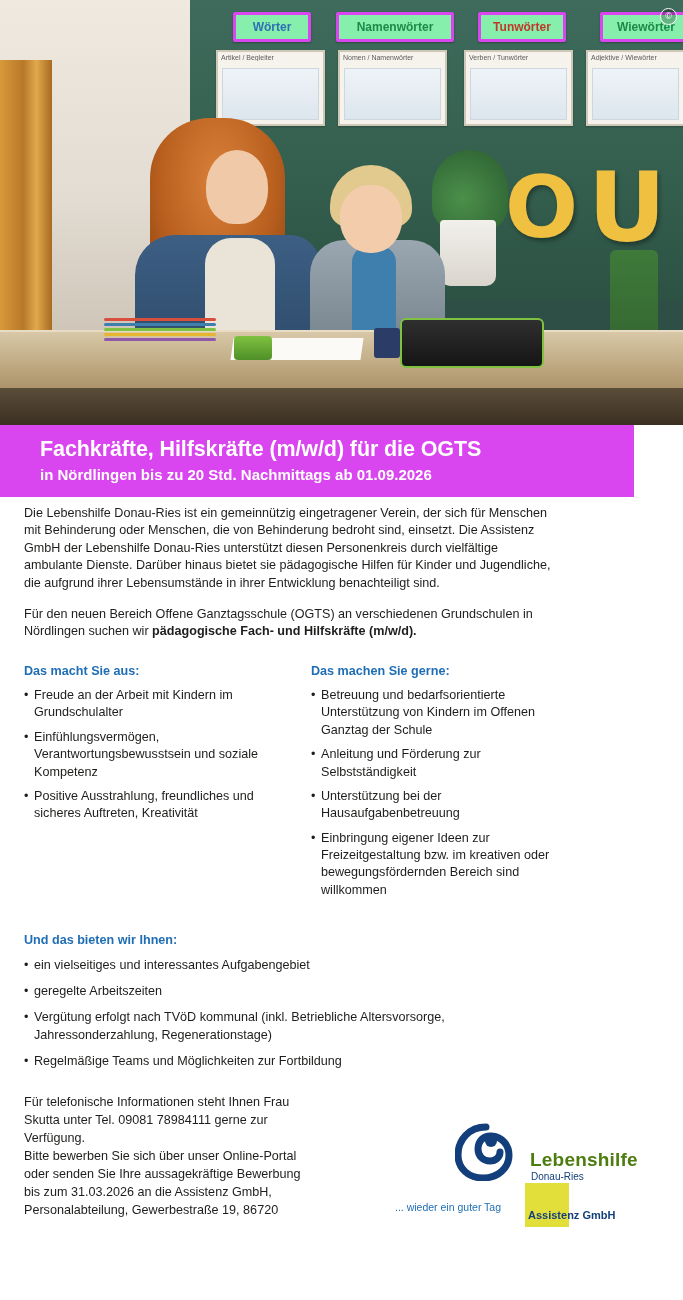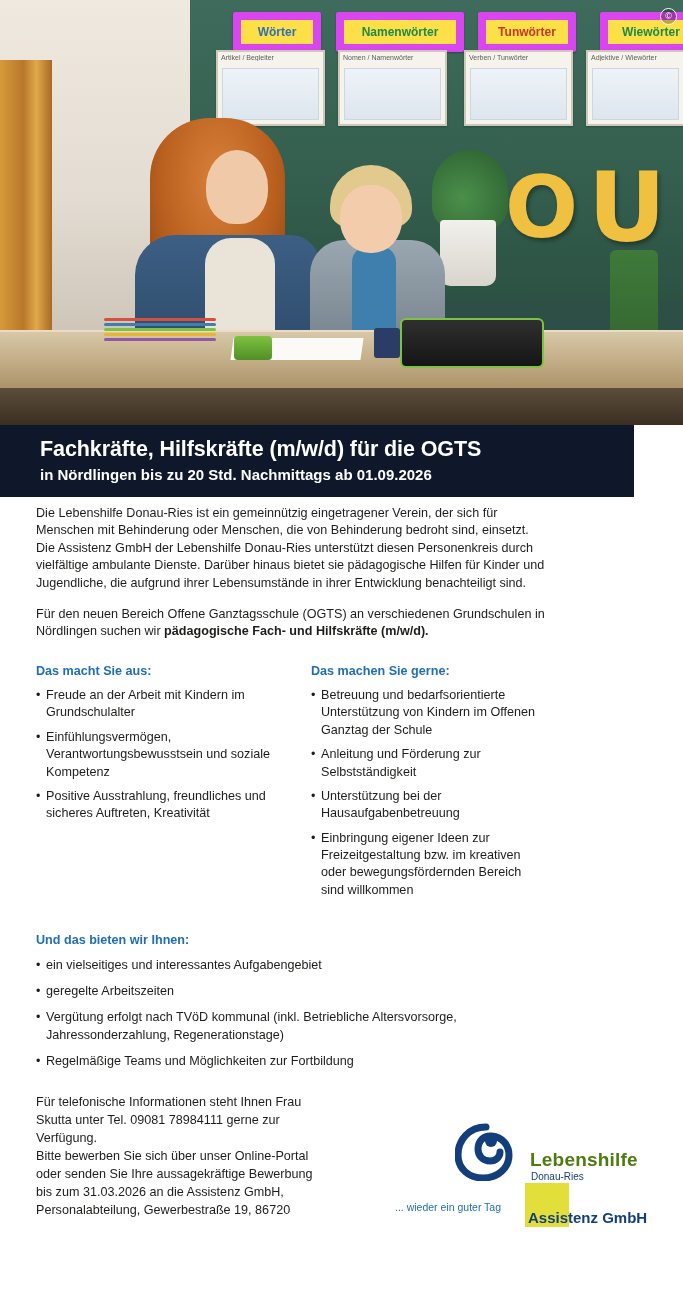--- a/index.html
+++ b/index.html
@@ -56,22 +56,22 @@
     white-space: nowrap;
     overflow: hidden;
   }
   .wall-frame .wf-body {
     position:absolute; left:4px; right:4px; bottom:4px; top:16px;
     background: linear-gradient(180deg,#eef3f7,#dde6ee);
     border:1px solid #cdd7e0;
   }
   .wall-card {
     position: absolute;
-    background: #fde047;
-    border: 8px solid #d946ef;
+    background: #86efac;
+    border: 3px solid #d946ef;
     border-radius: 2px;
     display: flex;
     align-items: center;
     justify-content: center;
     font-size: 12px;
     font-weight: bold;
     box-shadow: 0 1px 2px rgba(0,0,0,.3);
   }
 
   
@@ -242,21 +242,21 @@
     line-height: 14px;
     text-align: center;
     background: rgba(0,0,0,.25);
   }
 
   
   .titlebar {
     position: absolute;
     left: 0; top: 425px;
     width: 634px;
-    background: #0f172a;
+    background: #d946ef;
     color: #ffffff;
     padding: 12px 20px 14px 40px;
     box-sizing: border-box;
   }
   .titlebar h1 {
     margin: 0 0 4px 0;
     font-size: 21.5px;
     font-weight: bold;
     letter-spacing: -0.1px;
   }
@@ -264,21 +264,21 @@
     margin: 0;
     font-size: 15px;
     font-weight: bold;
   }
 
   
   .content {
     position: absolute;
     left: 0; top: 505px;
     width: 582px;
-    padding: 0 36px;
+    padding: 0 24px;
     box-sizing: border-box;
     font-size: 12.6px;
     line-height: 1.38;
     color: #1d1d1b;
   }
   .intro p { margin: 0 0 14px 0; }
   .intro p:last-child { margin-bottom: 0; }
   .intro b { font-weight: bold; }
 
   .cols {
@@ -360,21 +360,21 @@
     position: absolute;
     left: 130px; top: 78px;
     width: 44px; height: 44px;
     background: #e3df3a;
   }
   .logo-assist {
     position: absolute;
     left: 133px; top: 104px;
     color: #123f7b;
     font-weight: bold;
-    font-size: 15px;
+    font-size: 11px;
   }
 </style>
 </head>
 <body>
 
 <div class="hero">
   <div class="hero-wall"></div>
   <div class="hero-wall-left"></div>
   <div class="curtain"></div>
   <div class="floor"></div>

